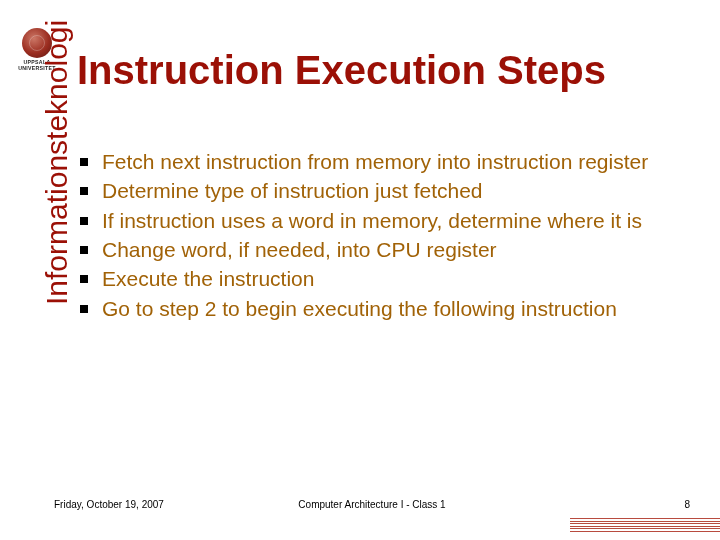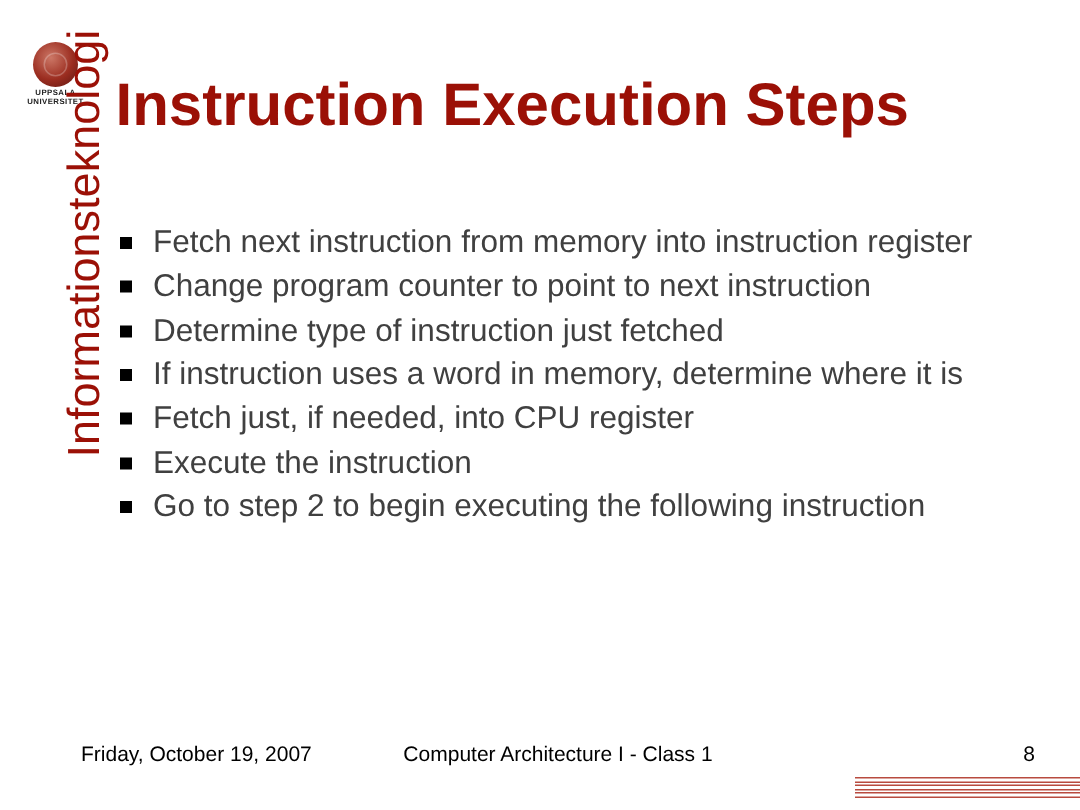--- a/index.html
+++ b/index.html
@@ -68,38 +68,38 @@
     right: 28px;
   }
   .content ul {
     list-style: none;
   }
   .content li {
     position: relative;
     padding-left: 28px;
     font-size: 21px;
     line-height: 1.35;
-    color: #404040;
+    color: #a16207;
     margin-bottom: 1px;
   }
   .content li::before {
     content: "";
     position: absolute;
     left: 6px;
     top: 10px;
     width: 8px;
     height: 8px;
     background: #000;
   }
   .footer {
     position: absolute;
     left: 54px;
     right: 30px;
     bottom: 30px;
-    font-size: 14px;
+    font-size: 10px;
     color: #000;
     display: flex;
     justify-content: space-between;
     align-items: baseline;
   }
   .footer .center { position:absolute; left:0; right:0; text-align:center; }
   .footer .left, .footer .right { position:relative; z-index:1; background:#fff; }
   .stripes {
     position: absolute;
     right: 0;
@@ -124,24 +124,23 @@
   <div class="logo-text">UNIVERSITET</div>
 </div>
 
 <div class="title">Instruction Execution Steps</div>
 
 <div class="sidebar-text">Informationsteknologi</div>
 
 <div class="content">
   <ul>
     <li>Fetch next instruction from memory into instruction register</li>
-    <li>Change program counter to point to next instruction</li>
     <li>Determine type of instruction just fetched</li>
     <li>If instruction uses a word in memory, determine where it is</li>
-    <li>Fetch just, if needed, into CPU register</li>
+    <li>Change word, if needed, into CPU register</li>
     <li>Execute the instruction</li>
     <li>Go to step 2 to begin executing the following instruction</li>
   </ul>
 </div>
 
 <div class="footer">
   <span class="left">Friday, October 19, 2007</span>
   <span class="center">Computer Architecture I - Class 1</span>
   <span class="right">8</span>
 </div>

